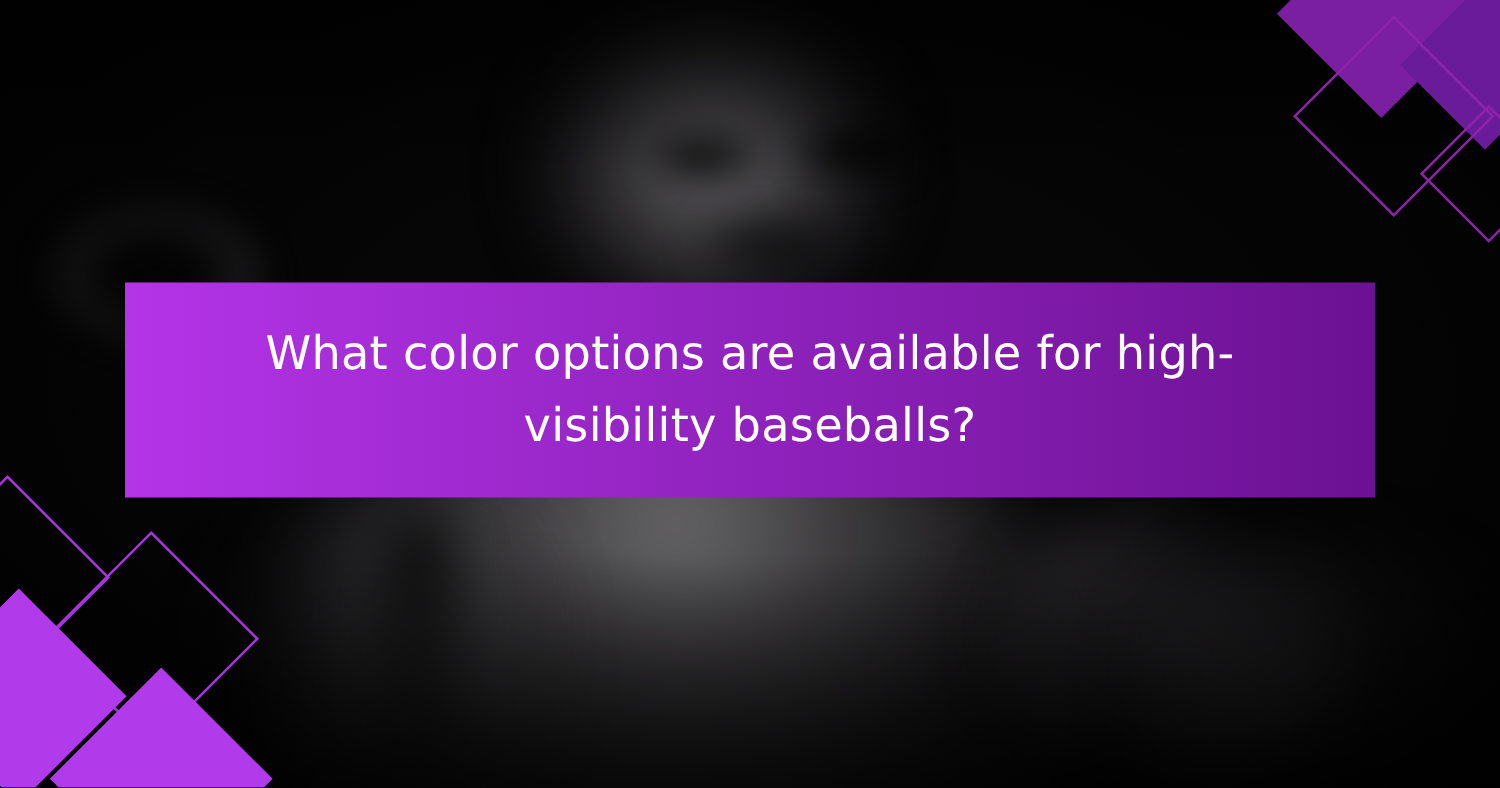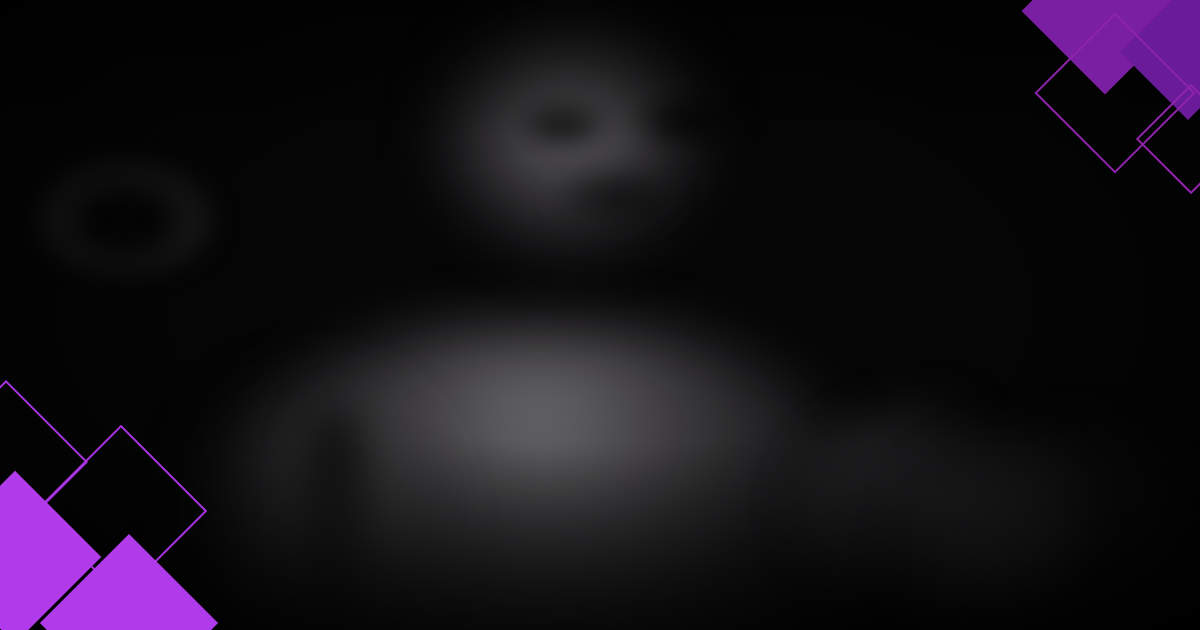--- a/index.html
+++ b/index.html
@@ -137,14 +137,17 @@
     <div class="dia outline" style="--oc:#8e24aa;left:1152px;top:100px;width:74px;height:74px;"></div>
   </div>
 
   <div class="deco">
     <div class="dia outline" style="--oc:#a734e0;left:-52px;top:404px;width:112px;height:112px;"></div>
     <div class="dia outline" style="--oc:#a734e0;left:60px;top:450px;width:118px;height:118px;"></div>
     <div class="dia fill" style="--fc:#b13bea;left:-46px;top:496px;width:122px;height:122px;"></div>
     <div class="dia fill" style="--fc:#b13bea;left:66px;top:560px;width:126px;height:126px;"></div>
   </div>
 
+  <div id="banner" style="left: 100px; top: 226px; width: 1000px; height: 172px; background: linear-gradient(90deg, rgb(180, 52, 232) 0%, rgb(107, 17, 146) 100%);">
+    <h1 id="headline" style="color: rgb(255, 255, 255);">What color options are available for high-visibility baseballs?</h1>
+  </div>
 
 </div>
 
 </body></html>

